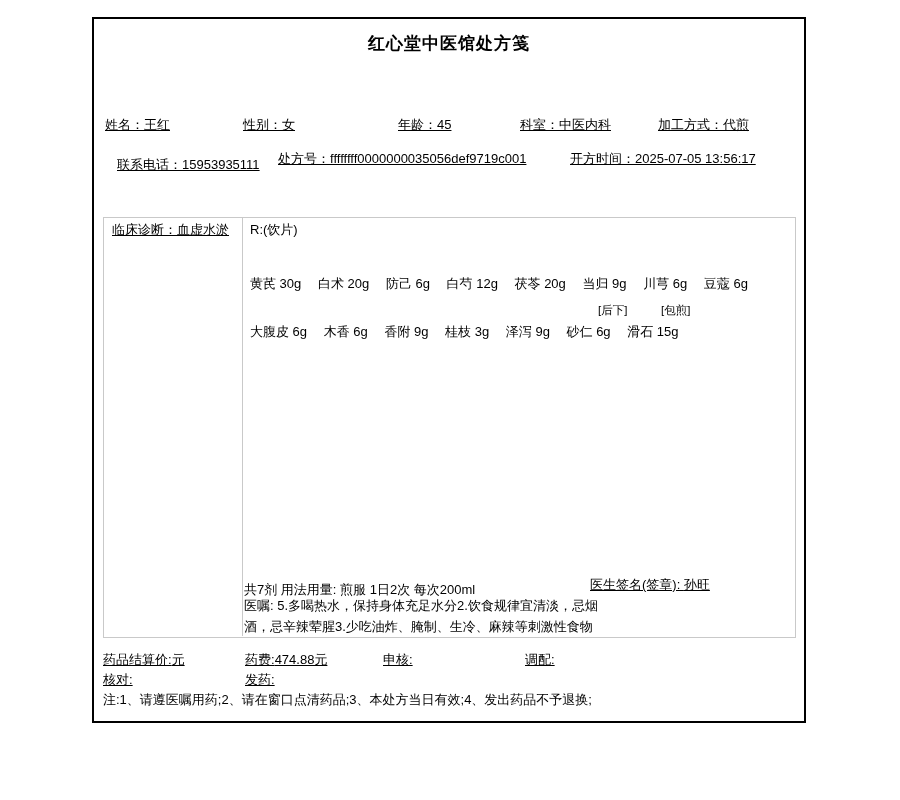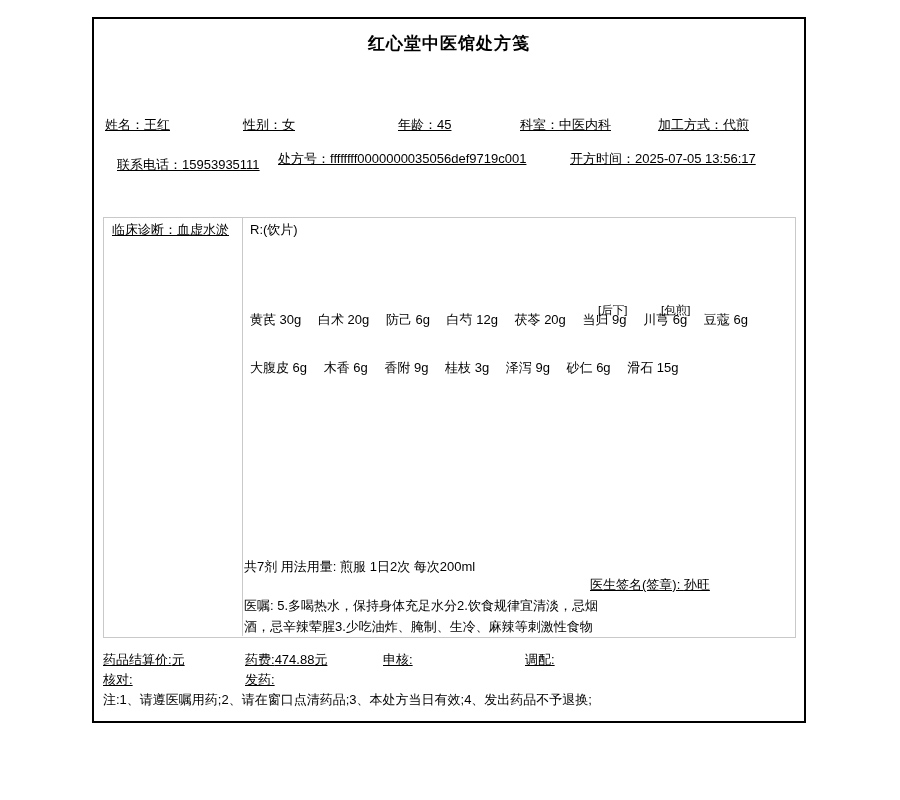--- a/index.html
+++ b/index.html
@@ -8,21 +8,21 @@
     background:#ffffff; color:#000000;
     font-family:"Liberation Sans","DejaVu Sans",sans-serif;
     font-size:13px; line-height:15px;
   }
   .abs { position:absolute; white-space:nowrap; }
   .sheet { left:92px; top:17px; width:710px; height:702px; border:2px solid #000000; }
   .title { left:92px; top:36px; width:714px; text-align:center;
            font-size:17px; font-weight:bold; letter-spacing:1px; }
   .rxbox { left:103px; top:217px; width:691px; height:419px; border:1px solid #c9c9c9; }
   .rxdivider { left:242px; top:218px; width:1px; height:418px; background:#c9c9c9; }
-  .med { display:inline-block; margin-right:13px;margin-top:36px; }
+  .med { display:inline-block; margin-right:13px; }
   .tag { font-size:11.5px;padding-left:40px; }
   .pairlabel, .pairvalue { display:inline;text-decoration:underline; }
 </style>
 </head>
 <body>
 
 <div id="canvas">
 
   <div class="abs sheet"></div>
 
@@ -80,21 +80,21 @@
   <div class="abs" style="left:250px; top:324px;">
     <span class="med">大腹皮 6g</span>
     <span class="med">木香 6g</span>
     <span class="med">香附 9g</span>
     <span class="med">桂枝 3g</span>
     <span class="med">泽泻 9g</span>
     <span class="med">砂仁 6g</span>
     <span class="med">滑石 15g</span>
   </div>
 
-  <div class="abs" style="left:244px; top:559px;text-align:center;">共7剂 用法用量: 煎服 1日2次 每次200ml</div>
+  <div class="abs" style="left:244px; top:582px;text-align:center;">共7剂 用法用量: 煎服 1日2次 每次200ml</div>
 
   <div class="abs" style="left:590px; top:577px;">
     <span class="pairlabel">医生签名(签章): </span><span class="pairvalue">孙旺</span>
   </div>
 
   <div class="abs" style="left:244px; top:598px;">医嘱: 5.多喝热水，保持身体充足水分2.饮食规律宜清淡，忌烟</div>
   <div class="abs" style="left:244px; top:619px;">酒，忌辛辣荤腥3.少吃油炸、腌制、生冷、麻辣等刺激性食物</div>
 
   <div class="abs" style="left:103px; top:652px;">
     <span class="pairlabel">药品结算价:</span><span class="pairvalue">元</span>

